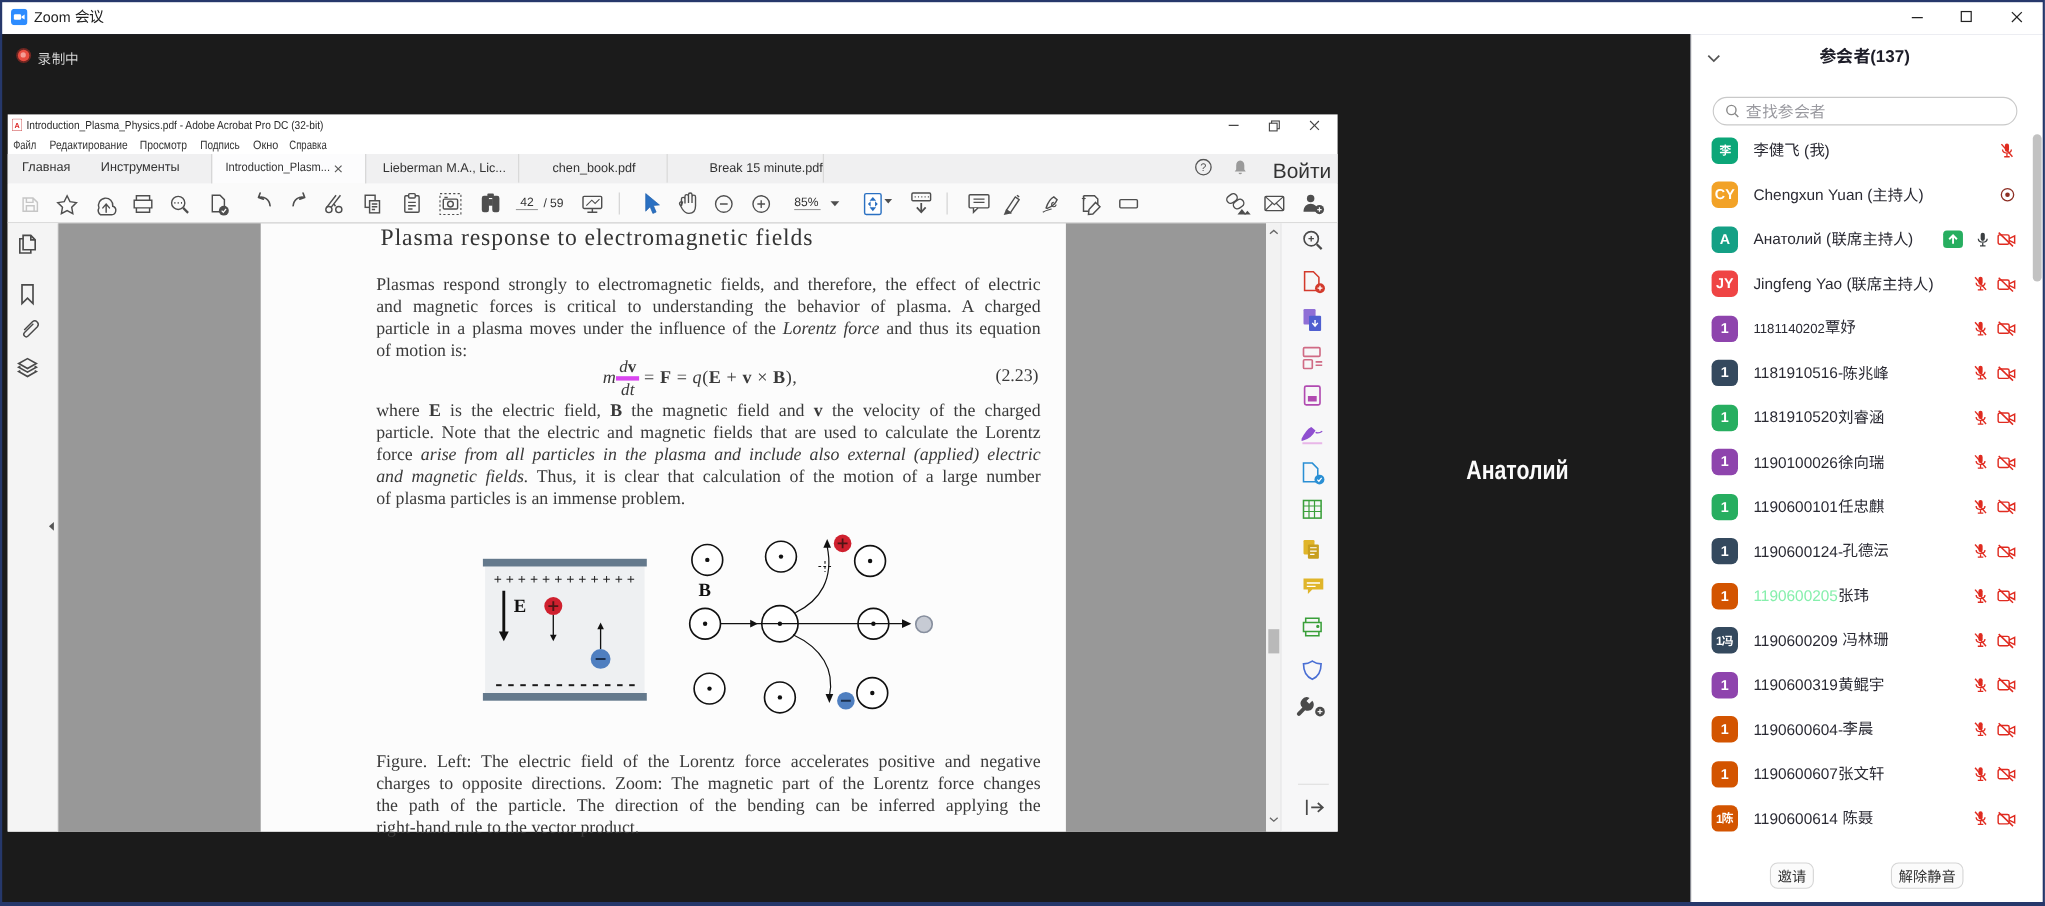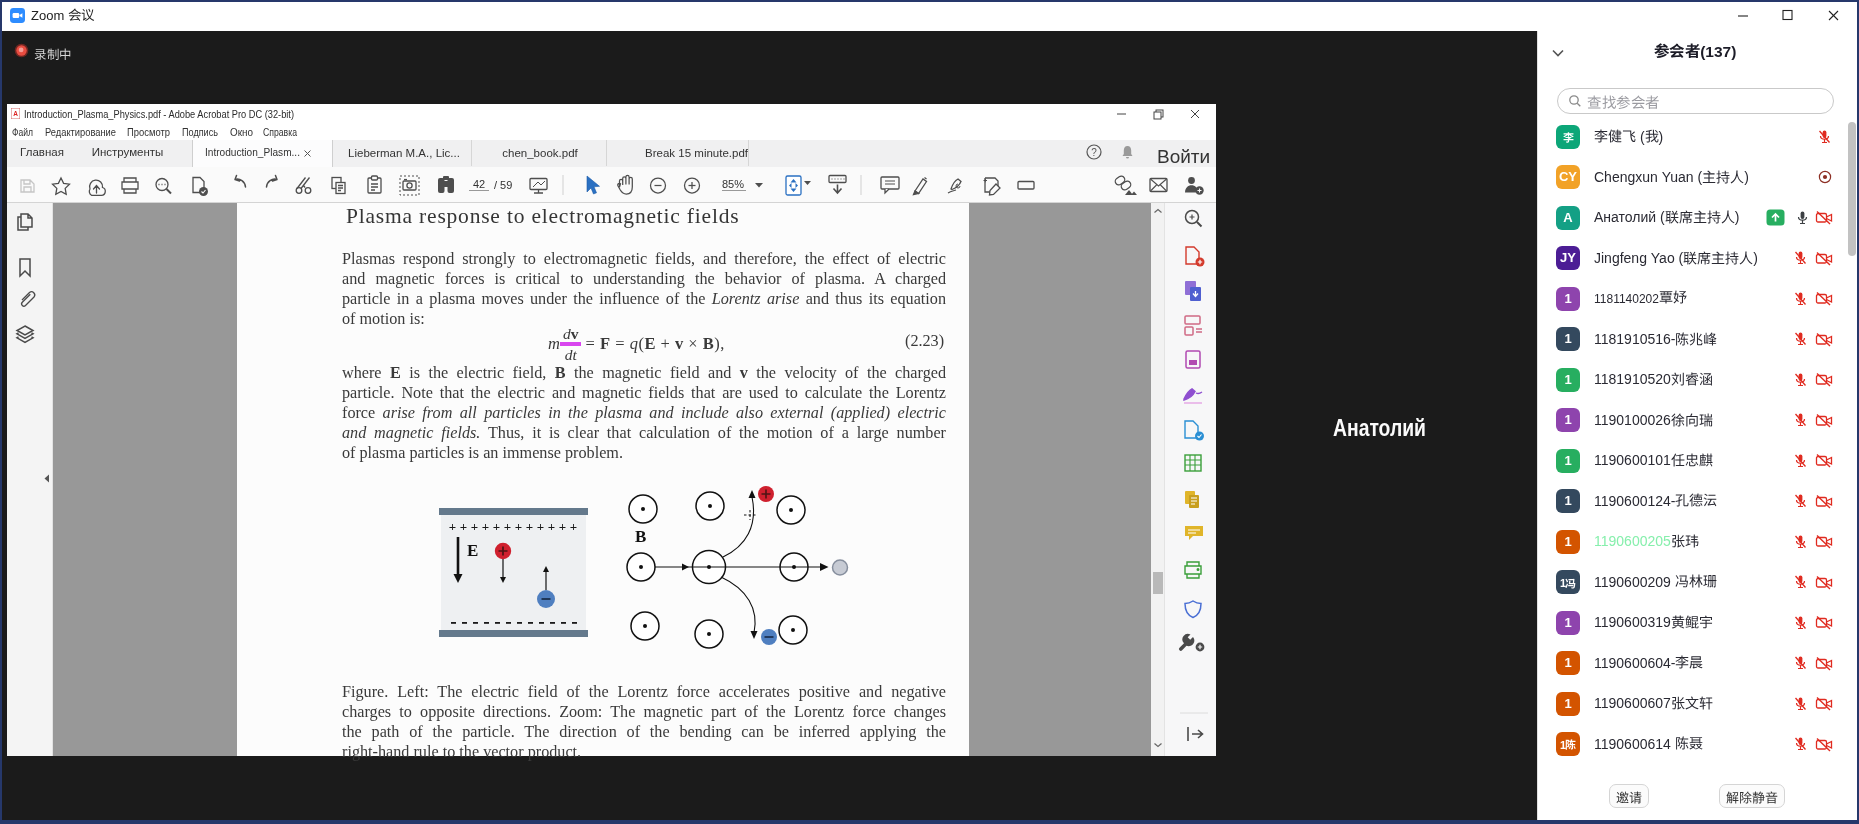--- a/index.html
+++ b/index.html
@@ -275,21 +275,21 @@
       <path d="M21.8 444 h4.4 M24 441.8 v4.4" stroke="#f7f7f8" stroke-width="1.2" fill="none"></path>
 </g>
 <line x1="4" y1="510" x2="32" y2="510" stroke="#dcdcdc" stroke-width="1"></line>
 <g stroke="#4a4a4a" stroke-width="1.6" fill="none">
  <path d="M12 524 v14 M16 531 h10 m-4 -4 l4.5 4 -4.5 4"></path>
 </g>
 </svg>
 <div class="a ser" style="left:346px;top:204px;font-size:21.5px;font-weight:normal;letter-spacing:0.8px;color:#353535">Plasma response to electromagnetic fields</div>
 <div class="a ser" style="left:342px;top:249.5px;width:604px;font-size:16.2px;color:#3a3a3a;text-align:justify;text-align-last:justify">Plasmas respond strongly to electromagnetic fields, and therefore, the effect of electric</div>
 <div class="a ser" style="left:342px;top:269.5px;width:604px;font-size:16.2px;color:#3a3a3a;text-align:justify;text-align-last:justify">and magnetic forces is critical to understanding the behavior of plasma.  A charged</div>
-<div class="a ser" style="left:342px;top:289.5px;width:604px;font-size:16.2px;color:#3a3a3a;text-align:justify;text-align-last:justify">particle in a plasma moves under the influence of the <i>Lorentz arise</i> and thus its equation</div>
+<div class="a ser" style="left:342px;top:289.5px;width:604px;font-size:16.2px;color:#3a3a3a;text-align:justify;text-align-last:justify">particle in a plasma moves under the influence of the <i>Lorentz force</i> and thus its equation</div>
 <div class="a ser" style="left:342px;top:309.5px;font-size:16.2px;color:#3a3a3a">of motion is:</div>
 <div class="a ser" style="left:548px;top:326px;font-size:16.5px;color:#3a3a3a">
 <span style="font-style:italic">m</span><span style="display:inline-block;vertical-align:middle;text-align:center;font-style:italic;line-height:1.02;font-size:15.5px"><span style="display:block;padding:0 3px">d<b style="font-style:normal">v</b></span><span style="display:block;border-top:4px solid #d946ef;padding:1px 3px">dt</span></span>
 <span style="letter-spacing:0.5px"> = <b>F</b> = <i>q</i>(<b>E</b> + <b>v</b> × <b>B</b>),</span></div>
 <div class="a ser" style="left:905px;top:332px;font-size:16.2px;color:#3a3a3a">(2.23)</div>
 <div class="a ser" style="left:342px;top:363.5px;width:604px;font-size:16.2px;color:#3a3a3a;text-align:justify;text-align-last:justify">where <b>E</b> is the electric field, <b>B</b> the magnetic field and <b>v</b> the velocity of the charged</div>
 <div class="a ser" style="left:342px;top:383.5px;width:604px;font-size:16.2px;color:#3a3a3a;text-align:justify;text-align-last:justify">particle.  Note that the electric and magnetic fields that are used to calculate the Lorentz</div>
 <div class="a ser" style="left:342px;top:403.5px;width:604px;font-size:16.2px;color:#3a3a3a;text-align:justify;text-align-last:justify">force <i>arise from all particles in the plasma and include also external (applied) electric</i></div>
 <div class="a ser" style="left:342px;top:423.5px;width:604px;font-size:16.2px;color:#3a3a3a;text-align:justify;text-align-last:justify"><i>and magnetic fields.</i>  Thus, it is clear that calculation of the motion of a large number</div>
 <div class="a ser" style="left:342px;top:443.5px;font-size:16.2px;color:#3a3a3a">of plasma particles is an immense problem.</div>
@@ -461,21 +461,21 @@
 <path d="M3.5 7 c0 4.2 8 4.2 8 0 m-4 3.8 v2.7 m-2.5 0 h5" stroke-width="1.2"></path>
     </g>
   </svg>
 <svg class="a" style="left:1815px;top:210.44px" width="18" height="15" viewBox="0 0 18 15">
     <g stroke="#e02b20" stroke-width="1.3" fill="none">
 <rect x="1.5" y="3.5" width="10" height="8.5" rx="1.5"></rect>
 <path d="M11.5 7 l5 -2.5 v6.5 l-5 -2.5"></path>
 <line x1="2" y1="1.5" x2="15" y2="14" stroke-width="1.4"></line>
     </g>
   </svg>
-<div class="a" style="left:1556px;top:246.41px;width:24px;height:24px;border-radius:6px;background:#4c1d95;text-align:center;line-height:24px;font-size:13px;font-weight:bold;color:#fff">JY</div>
+<div class="a" style="left:1556px;top:246.41px;width:24px;height:24px;border-radius:6px;background:#ef4444;text-align:center;line-height:24px;font-size:13px;font-weight:bold;color:#fff">JY</div>
 <div class="a rowline" style="left:1594px;top:249.91px;font-size:14px;color:#2a2a33"><span>Jingfeng&nbsp;Yao&nbsp;(</span><svg class="k" style="width:14px;height:14px;fill:#2a2a33" viewBox="0 0 1000 1000">
       <use href="#r8054"></use>
     </svg><svg class="k" style="width:14px;height:14px;fill:#2a2a33" viewBox="0 0 1000 1000">
       <use href="#r5E2D"></use>
     </svg><svg class="k" style="width:14px;height:14px;fill:#2a2a33" viewBox="0 0 1000 1000">
       <use href="#r4E3B"></use>
     </svg><svg class="k" style="width:14px;height:14px;fill:#2a2a33" viewBox="0 0 1000 1000">
       <use href="#r6301"></use>
     </svg><svg class="k" style="width:14px;height:14px;fill:#2a2a33" viewBox="0 0 1000 1000">
       <use href="#r4EBA"></use>

